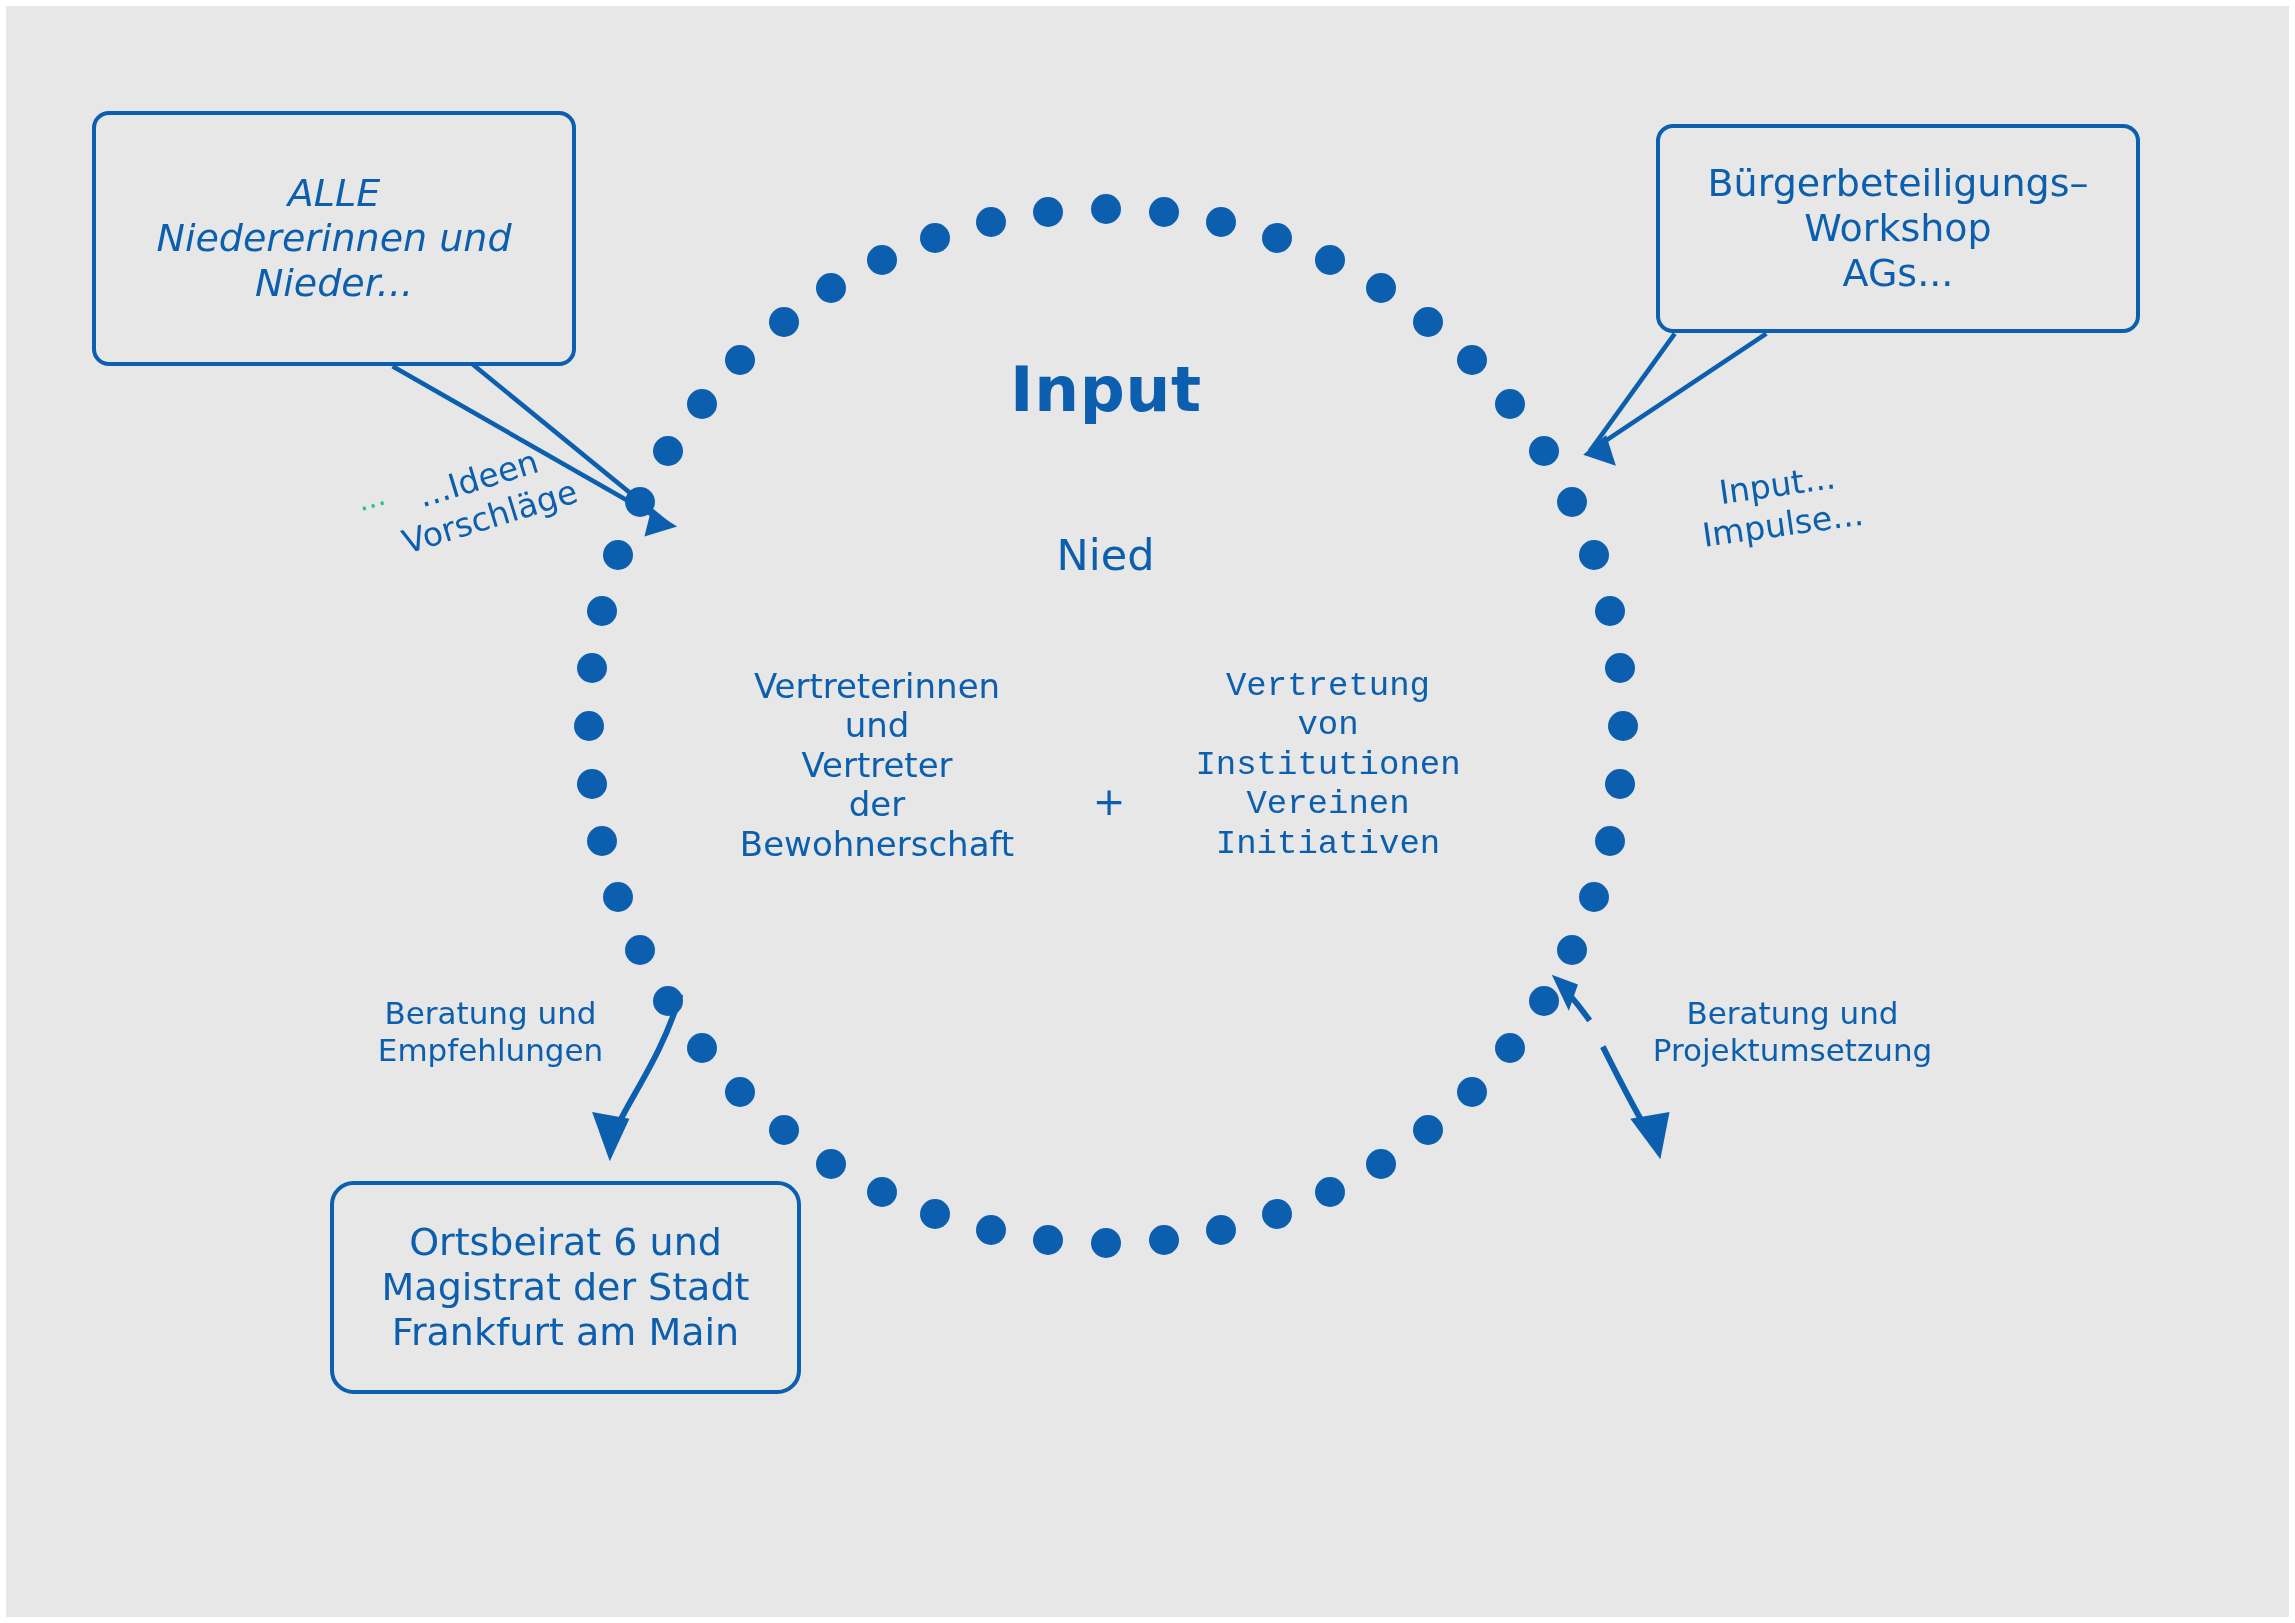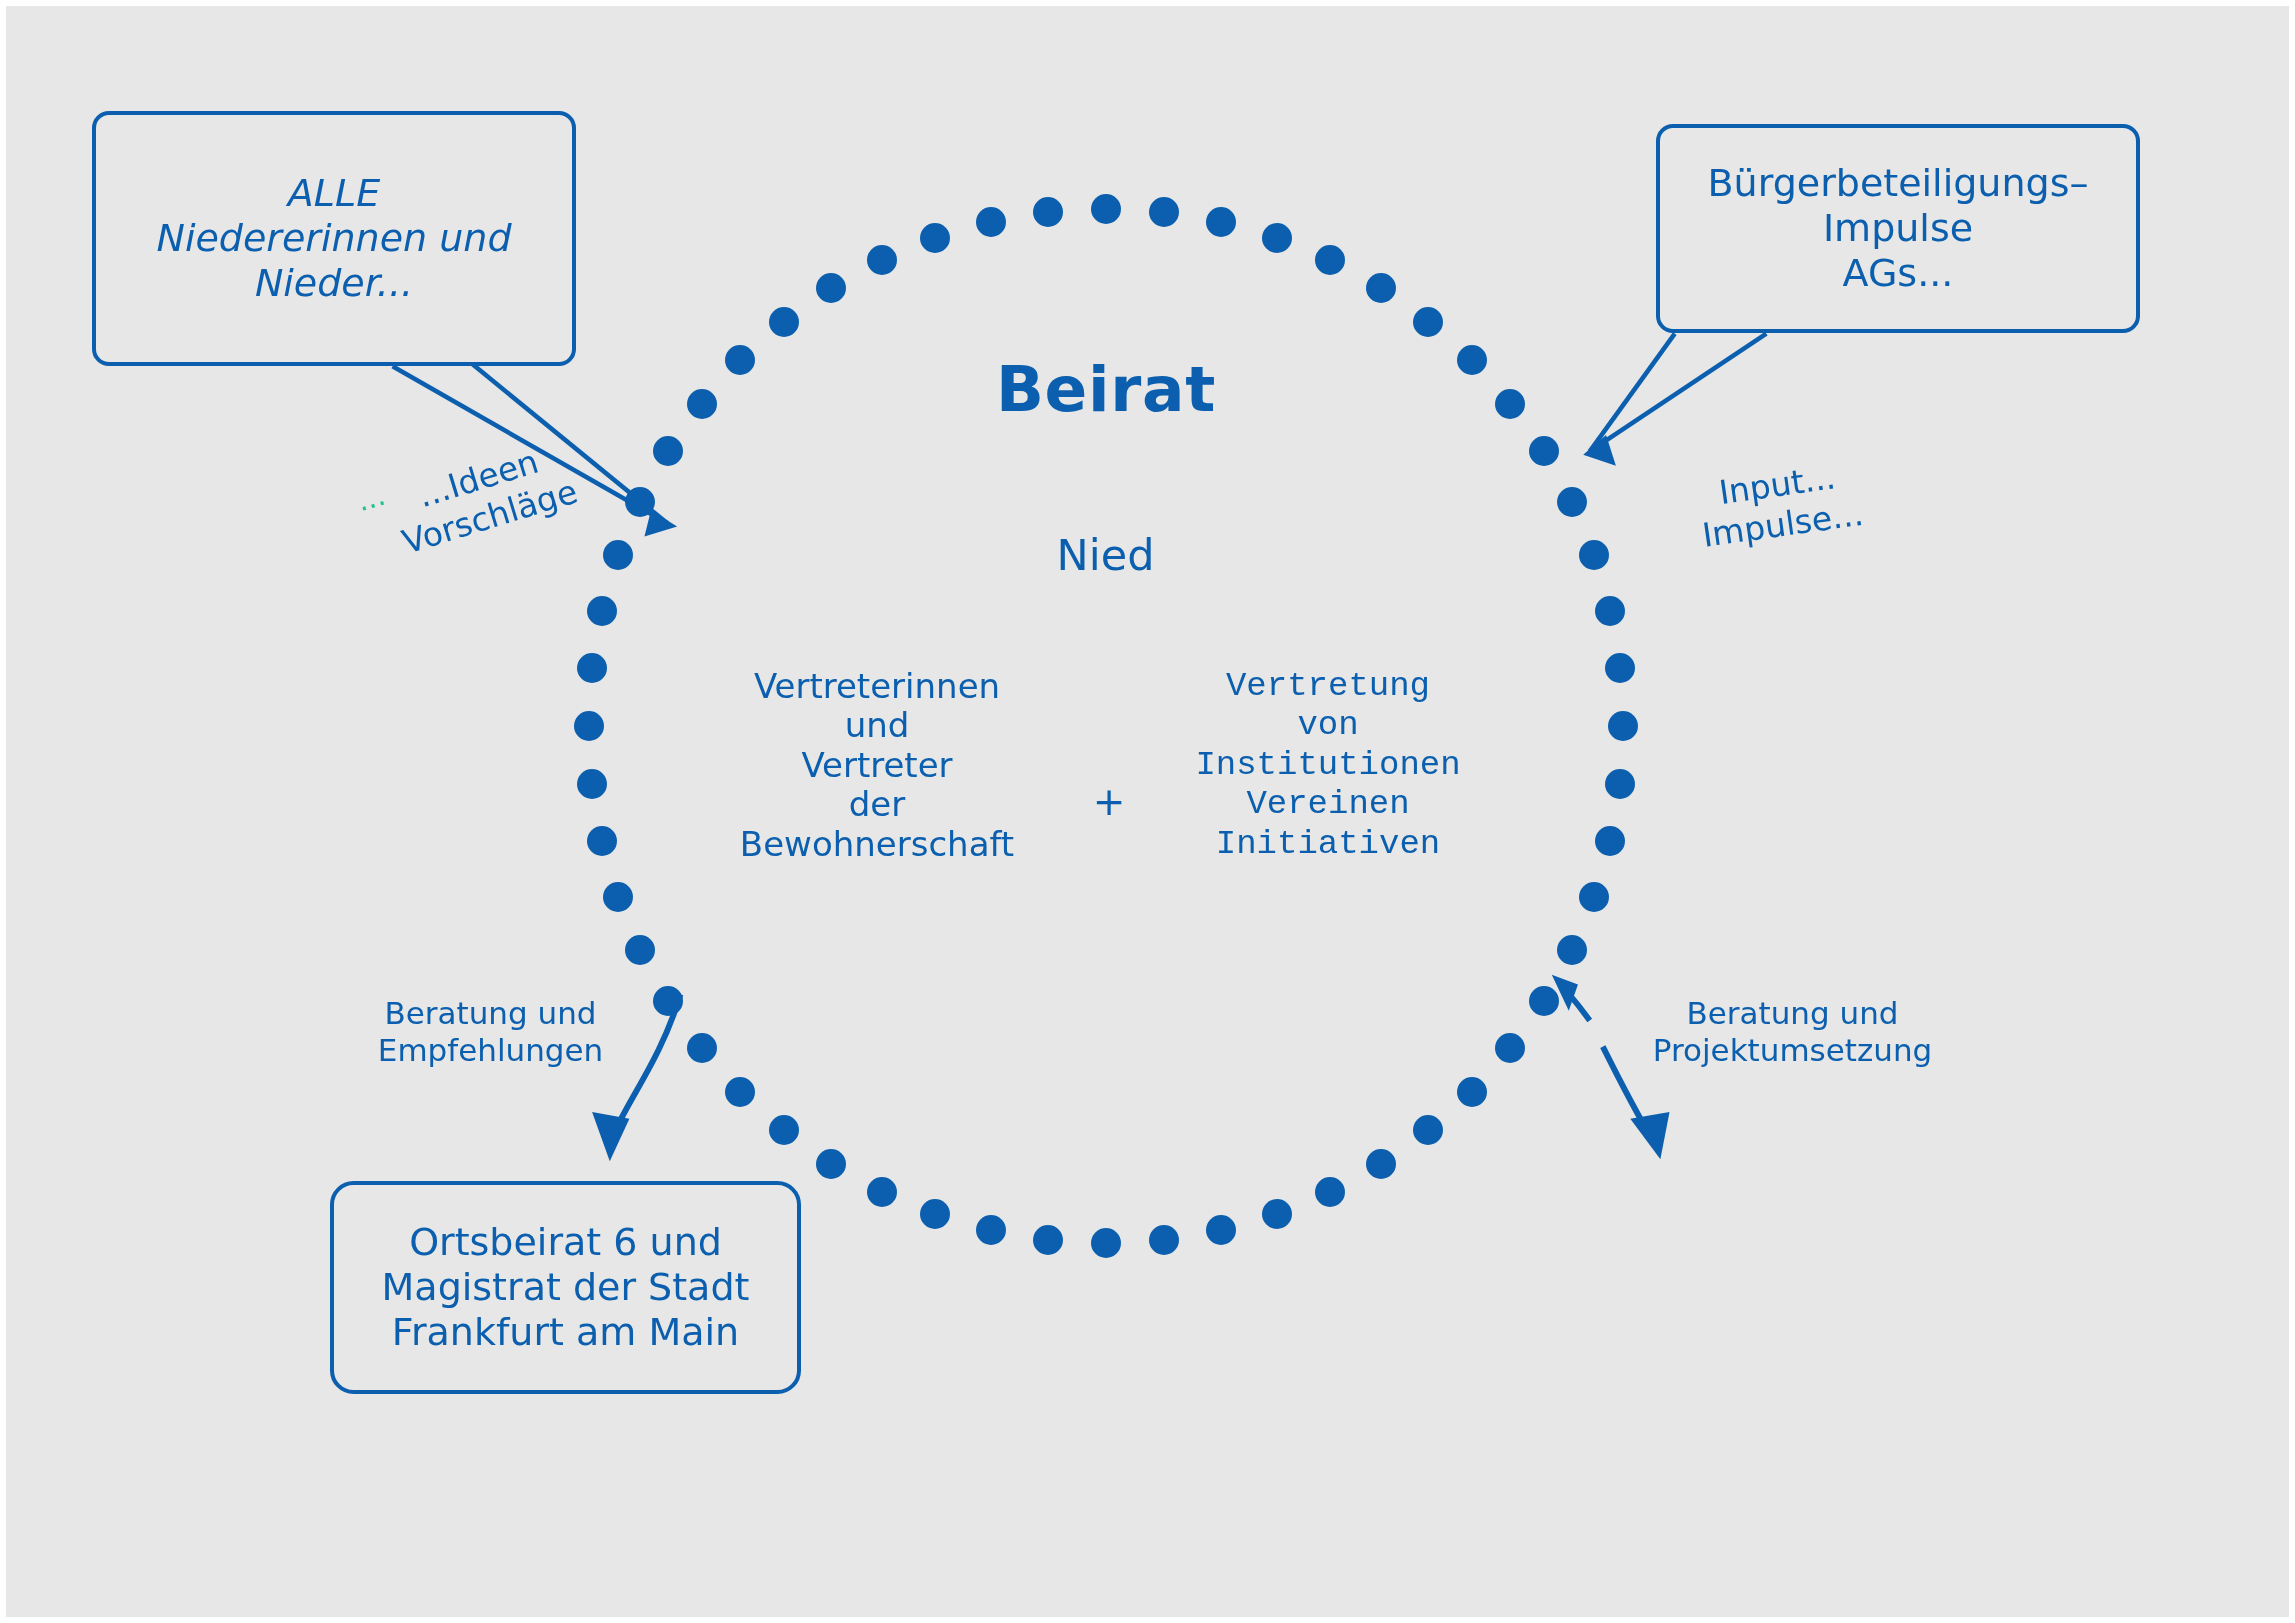--- a/index.html
+++ b/index.html
@@ -268,40 +268,40 @@
     <path d="M 1040 1520 C 1010 1620 960 1680 935 1740" stroke="#0b5fae" stroke-width="9" fill="none"></path>
     <path d="M 905 1700 L 932 1775 L 962 1710 Z" fill="#0b5fae"></path>
 
     <path d="M 2450 1600 C 2480 1660 2500 1700 2525 1740" stroke="#0b5fae" stroke-width="9" fill="none"></path>
     <path d="M 2492 1710 L 2538 1772 L 2552 1700 Z" fill="#0b5fae"></path>
 
     <path d="M 2430 1560 C 2415 1540 2405 1525 2390 1512" stroke="#0b5fae" stroke-width="9" fill="none"></path>
     <path d="M 2372 1490 L 2398 1545 L 2412 1505 Z" fill="#0b5fae"></path>
   </svg>
 
-  <div class="center-text" id="title-beirat">Beirat</div>
+  <div class="center-text" id="title-beirat">Input</div>
   <div class="center-text" id="title-nied">Nied</div>
 
   <div class="center-text" id="col-left" style="white-space:pre-line;">Vertreterinnen
 und
 Vertreter
 der
 Bewohnerschaft</div>
   <div class="center-text" id="plus-sign">+</div>
   <div class="center-text" id="col-right" style="white-space:pre-line;">Vertretung
 von
 Institutionen
 Vereinen
 Initiativen</div>
 
   <div class="box" id="box-alle" style="white-space:pre-line;">ALLE
 Niedererinnen und
 Nieder...</div>
   <div class="box" id="box-buerger" style="white-space:pre-line;">Bürgerbeteiligungs–
-Impulse
+Workshop
 AGs...</div>
   <div class="box" id="box-ortsbeirat" style="white-space:pre-line;">Ortsbeirat 6 und
 Magistrat der Stadt
 Frankfurt am Main</div>
 
   <div class="tiny-dots">...</div>
   <div class="annot" id="annot-ideen" style="white-space:pre-line;">...Ideen
 Vorschläge</div>
   <div class="annot" id="annot-input" style="white-space:pre-line;">Input...
 Impulse...</div>

